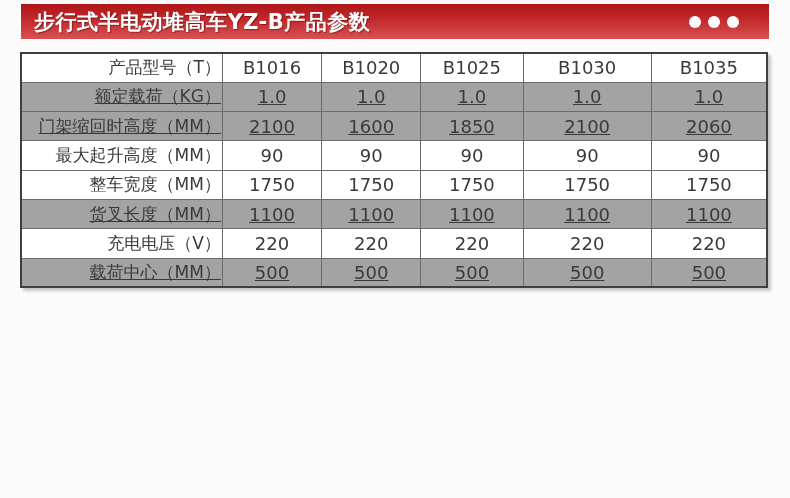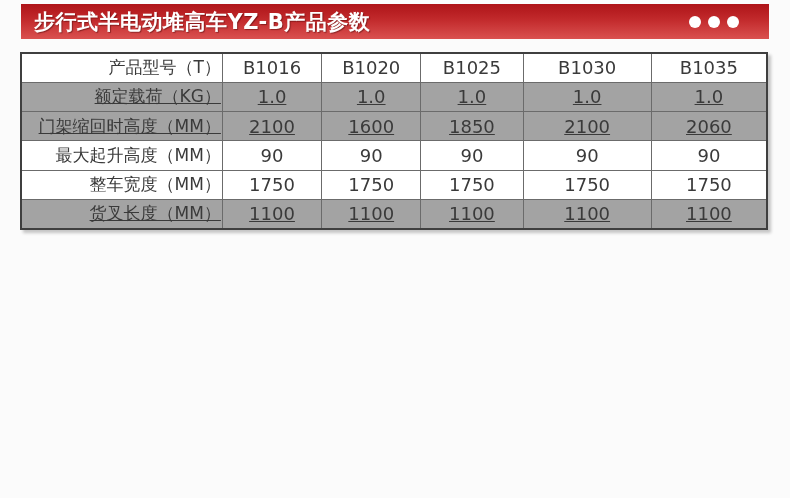--- a/index.html
+++ b/index.html
@@ -150,16 +150,32 @@
           <td class="value-cell">1750</td>
         </tr>
         <tr class="shaded">
           <td class="label-cell">货叉长度（MM）</td>
           <td class="value-cell">1100</td>
           <td class="value-cell">1100</td>
           <td class="value-cell">1100</td>
           <td class="value-cell">1100</td>
           <td class="value-cell">1100</td>
         </tr>
+        <tr>
+          <td class="label-cell">充电电压（V）</td>
+          <td class="value-cell">220</td>
+          <td class="value-cell">220</td>
+          <td class="value-cell">220</td>
+          <td class="value-cell">220</td>
+          <td class="value-cell">220</td>
+        </tr>
+        <tr class="shaded">
+          <td class="label-cell">载荷中心（MM）</td>
+          <td class="value-cell">500</td>
+          <td class="value-cell">500</td>
+          <td class="value-cell">500</td>
+          <td class="value-cell">500</td>
+          <td class="value-cell">500</td>
+        </tr>
       </tbody>
   </table>
 
 </div>
 
 </body></html>

